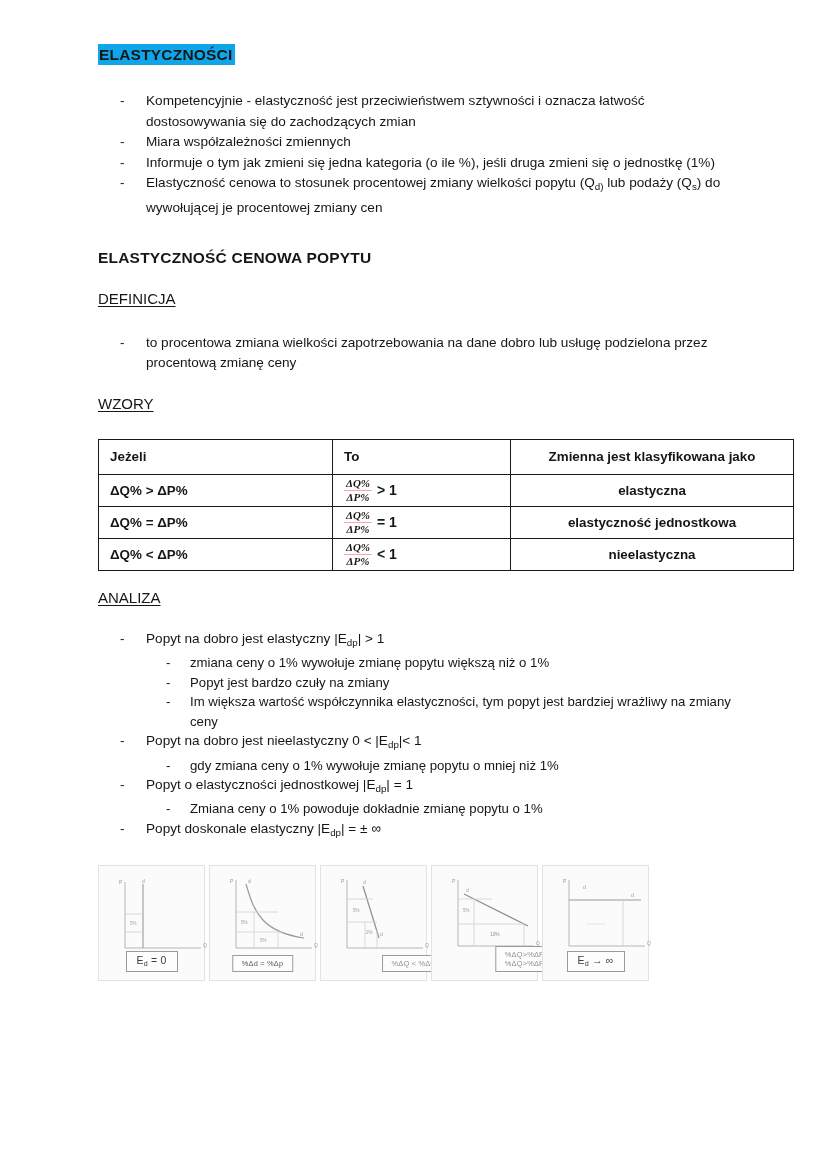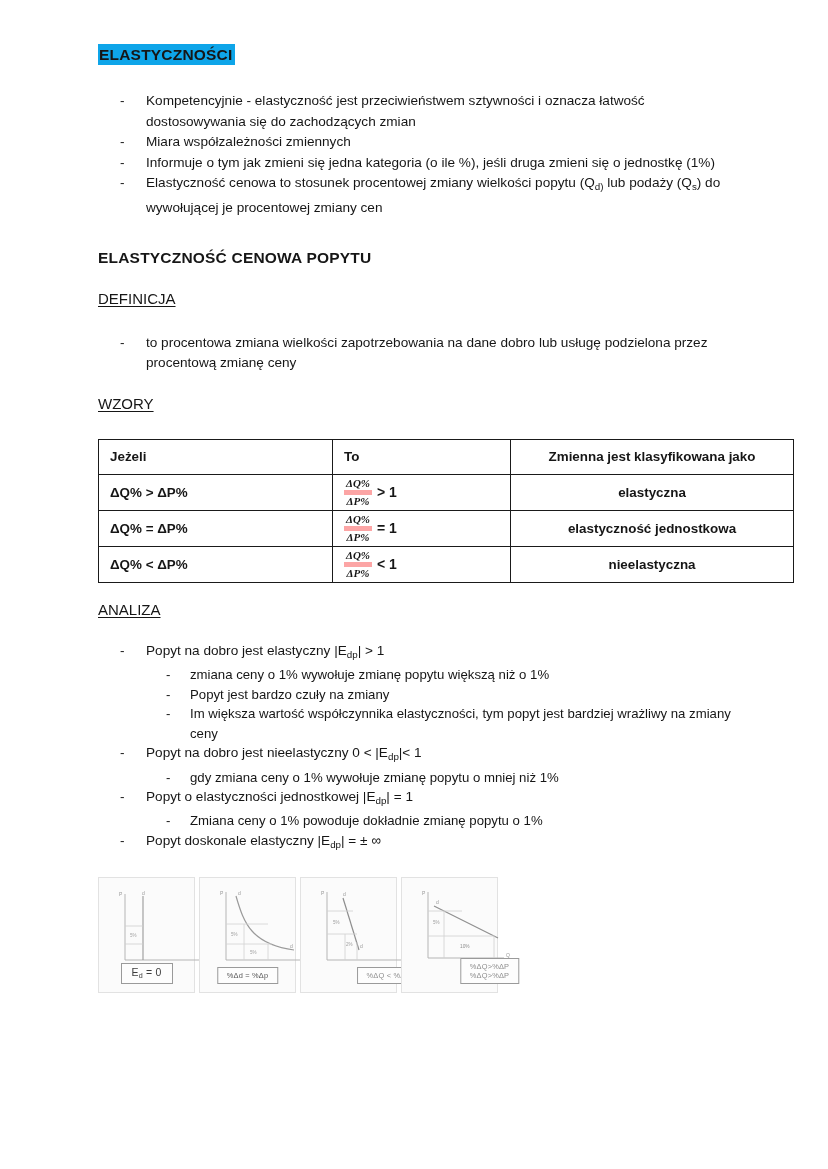--- a/index.html
+++ b/index.html
@@ -123,38 +123,38 @@
   .frac {
     display: inline-block;
     vertical-align: middle;
     text-align: center;
     font-family: "Liberation Serif", serif;
     font-style: italic;
     font-size: 11px;
     line-height: 1.18;
   }
   .frac .num { display: block; padding: 0 2px; }
-  .frac .den { display: block; border-top: 5px solid #fca5a5; padding: 0 2px; }
+  .frac .den { display: block; border-top: 1px solid #fca5a5; padding: 0 2px; }
   .cmp {
     display: inline-block;
     vertical-align: middle;
     font-size: 14px;
     margin-left: 5px;
     font-family: "Liberation Sans", sans-serif;
     font-style: normal;
   }
 
   
   .figs {
     display: flex;
     gap: 4px;
     margin: 0;
   }
   .figbox {
-    width: 97px;
+    width: 107px;
     height: 116px;
     border: 1px solid #e2e2e2;
     background: #fbfbfb;
     box-sizing: border-box;
     position: relative;
     padding: 16px;
   }
   .figsvg {
     position: absolute;
     left: 0; top: 0;
@@ -393,17 +393,31 @@
           <line x1="92" y1="58" x2="92" y2="80" stroke="#d0d0d0" stroke-width="0.8"></line>
           <text x="20" y="17" font-size="5" fill="#999" font-family="Liberation Sans, sans-serif">P</text>
           <text x="104" y="79" font-size="5" fill="#999" font-family="Liberation Sans, sans-serif">Q</text>
           <text x="34" y="26" font-size="5" fill="#999" font-family="Liberation Sans, sans-serif">d</text>
           <text x="31" y="46" font-size="4.5" fill="#9e9e9e" font-family="Liberation Sans, sans-serif">5%</text>
           <text x="58" y="70" font-size="4.8" fill="#8e8e8e" font-family="Liberation Sans, sans-serif">10%</text>
         </svg>
         <div class="figlabel blur"><span>%ΔQ&gt;%ΔP</span><br><span>%ΔQ&gt;%ΔP</span></div>
       </div>
 
+      <div class="figbox">
+        <svg class="figsvg" viewBox="0 0 118 116">
+          <line x1="26" y1="14" x2="26" y2="80" stroke="#b5b5b5" stroke-width="1"></line>
+          <line x1="26" y1="80" x2="102" y2="80" stroke="#b5b5b5" stroke-width="1"></line>
+          <line x1="26" y1="34" x2="98" y2="34" stroke="#9a9a9a" stroke-width="1.2"></line>
+          <line x1="80" y1="34" x2="80" y2="80" stroke="#cfcfcf" stroke-width="0.8"></line>
+          <text x="20" y="17" font-size="5" fill="#999" font-family="Liberation Sans, sans-serif">P</text>
+          <text x="104" y="79" font-size="5" fill="#999" font-family="Liberation Sans, sans-serif">Q</text>
+          <text x="40" y="23" font-size="5" fill="#999" font-family="Liberation Sans, sans-serif">d</text>
+          <text x="88" y="31" font-size="5" fill="#999" font-family="Liberation Sans, sans-serif">d</text>
+          <line x1="44" y1="58" x2="62" y2="58" stroke="#dadada" stroke-width="0.7"></line>
+        </svg>
+        <div class="figlabel big"><span>E</span><span class="sub2">d</span><span> → ∞</span></div>
+      </div>
 
     </div>
 
   </div>
 </div>
 
 </body></html>

